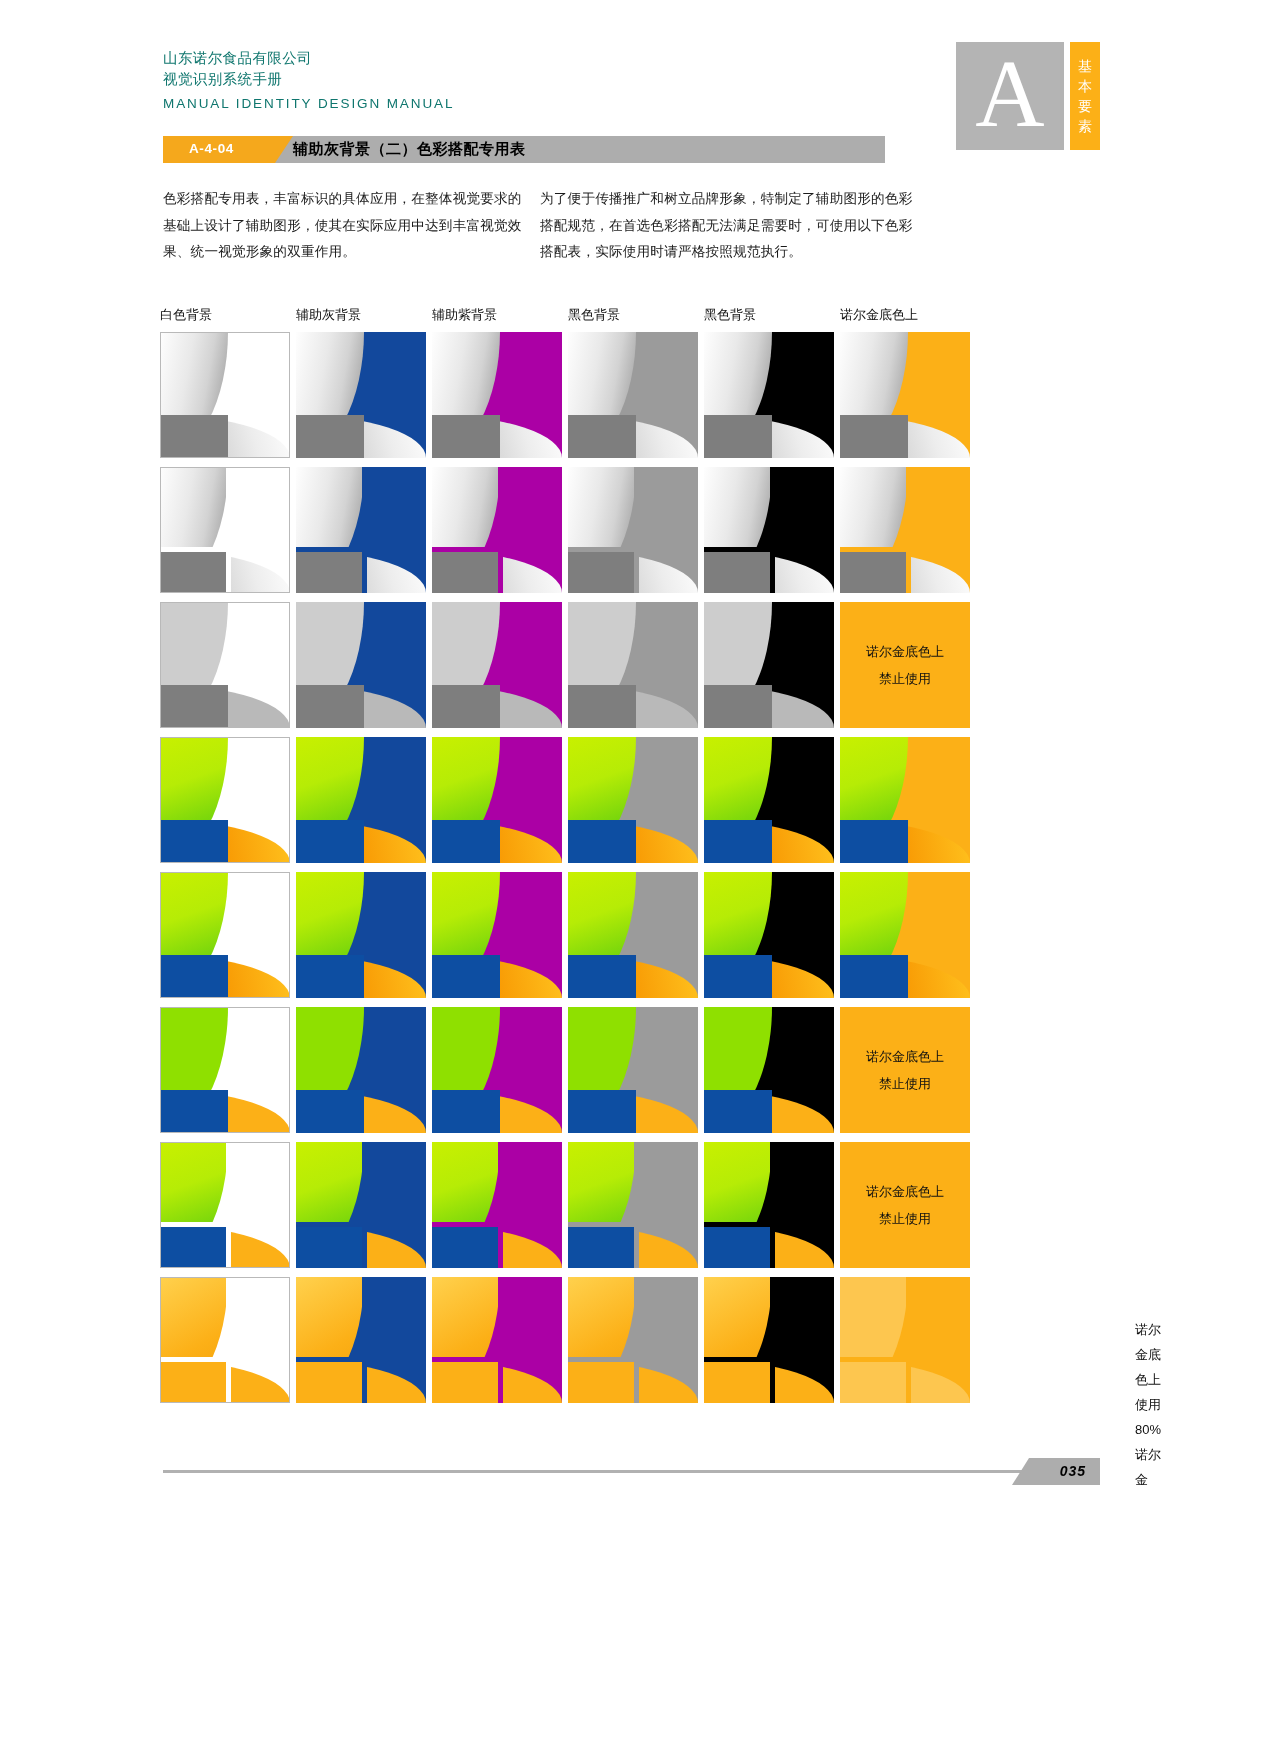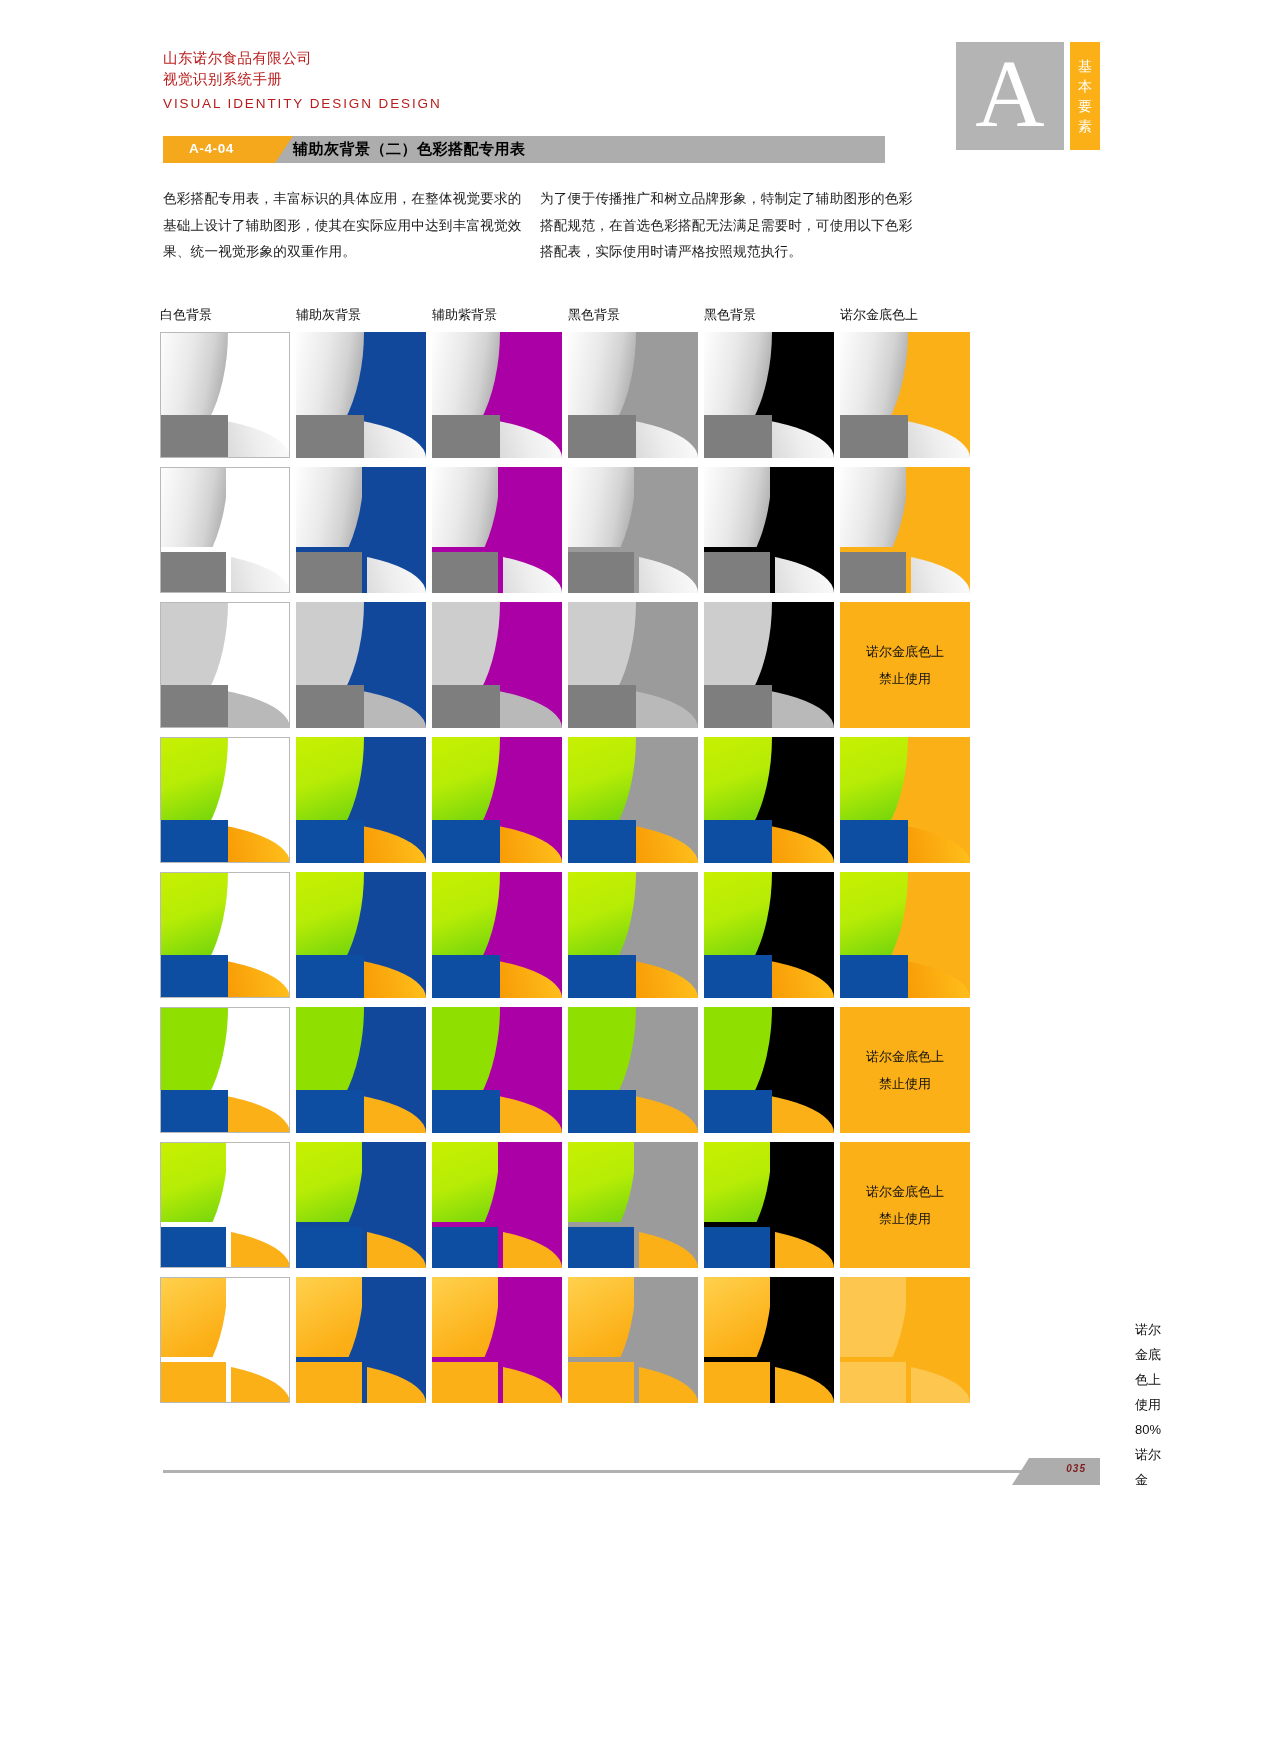--- a/index.html
+++ b/index.html
@@ -10,21 +10,21 @@
     font-family:"Liberation Sans","DejaVu Sans",sans-serif;
     color:#1a1a1a;
     position:relative;
     overflow:hidden;
   }
 
   
   .page-header { position:absolute; left:0; top:0; width:1280px; height:180px; }
 
   .company-block { position:absolute; left:163px; top:48px; }
-  .company-line { font-size:14.5px; line-height:21px; letter-spacing:.4px; color:#b91c1c; white-space:nowrap; }
+  .company-line { font-size:14.5px; line-height:21px; letter-spacing:.4px; color:#0f766e; white-space:nowrap; }
   .company-line.en { font-size:13.5px; letter-spacing:1.9px; margin-top:3px; font-family:"Liberation Sans",sans-serif; }
 
   .logo-mark { position:absolute; left:956px; top:42px; width:108px; height:108px;
                background:#b4b4b4; }
   .logo-mark .glyph { position:absolute; left:0; top:50%; width:100%;
        transform:translateY(-52%); text-align:center; color:#fff;
        font-family:"Liberation Serif","DejaVu Serif",serif; font-size:96px; line-height:96px; font-weight:400; }
   .logo-tab { position:absolute; left:1070px; top:42px; width:30px; height:108px;
               background:#fcb017; color:#fff; }
   .logo-tab .vtext { position:absolute; left:0; top:14px; width:30px;
@@ -91,32 +91,32 @@
     align-items:center; justify-content:center; gap:9px;
     font-size:13px; color:#111; line-height:18px;
   }
 
   .side-note { position:absolute; left:975px; font-size:13px; line-height:25px; color:#111; }
 
   
   .footer-rule { position:absolute; left:163px; top:1470px; width:937px; height:3px; background:#b1b1b1; }
   .footer-tag { position:absolute; left:1012px; top:1458px; width:88px; height:27px; background:#adadad;
                 clip-path:polygon(17px 0, 88px 0, 88px 27px, 0 27px); }
-  .footer-tag .num { position:absolute; right:14px; top:5px; color:#7f1d1d; font-size:10px;
+  .footer-tag .num { position:absolute; right:14px; top:5px; color:#000000; font-size:14px;
                      font-style:italic; font-weight:bold; letter-spacing:1px; }
 </style>
 </head>
 <body>
 
 <div class="page-header">
 
   <div class="company-block">
     <div class="company-line">山东诺尔食品有限公司</div>
     <div class="company-line">视觉识别系统手册</div>
-    <div class="company-line en">VISUAL  IDENTITY  DESIGN  DESIGN</div>
+    <div class="company-line en">MANUAL  IDENTITY  DESIGN  MANUAL</div>
   </div>
 
   <div class="logo-mark">
     <div class="glyph">A</div>
   </div>
   <div class="logo-tab">
     <div class="vtext">
       <span>基</span><br>
       <span>本</span><br>
       <span>要</span><br>

